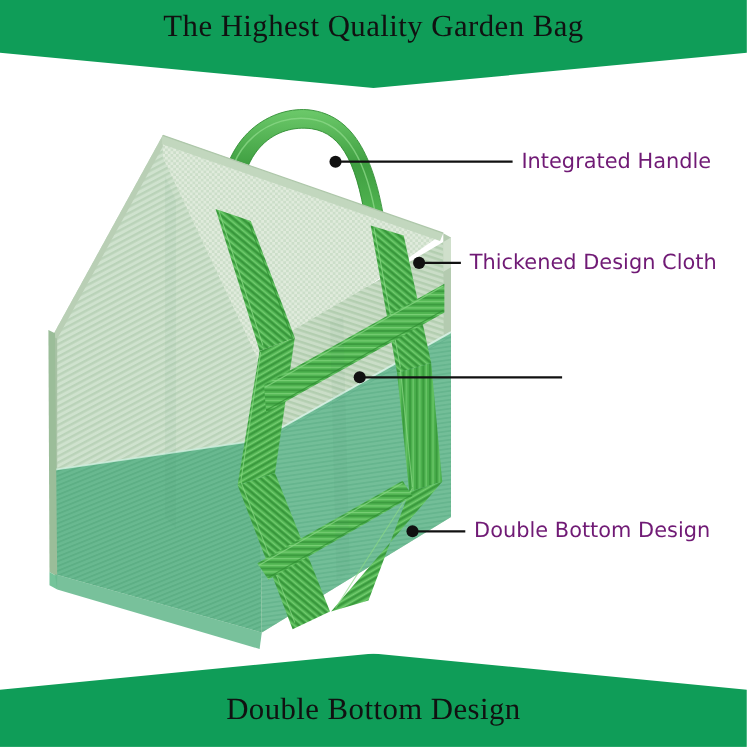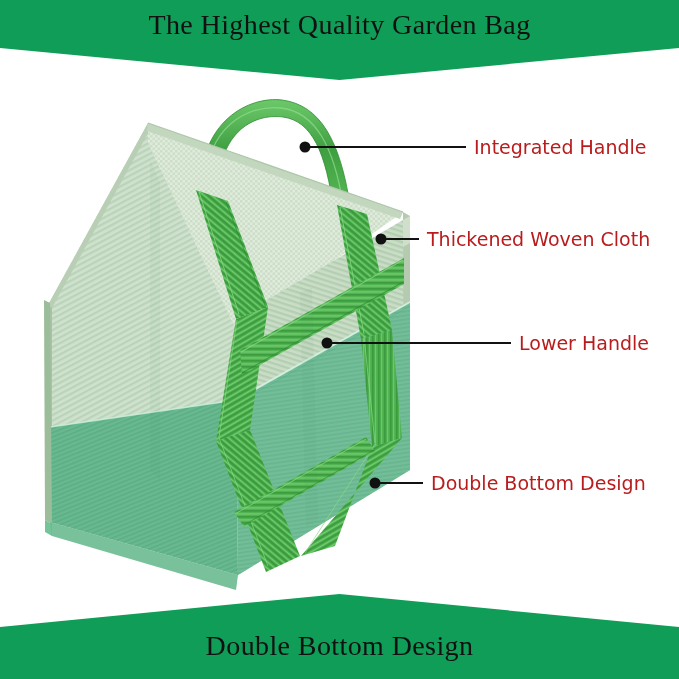--- a/index.html
+++ b/index.html
@@ -54,21 +54,21 @@
     position: absolute;
     left: 0;
     top: 0;
     width: 679px;
     height: 679px;
   }
   .callout-label {
     position: absolute;
     font-family: "DejaVu Sans", "Liberation Sans", sans-serif;
     font-size: 19px;
-    color: #b91c1c;
+    color: #701a75;
     white-space: nowrap;
     transform: translateY(-50%);
     line-height: 1;
   }
   .callout-svg {
     position: absolute;
     left: 0;
     top: 0;
     width: 679px;
     height: 679px;
@@ -233,23 +233,22 @@
       <line x1="327" y1="343" x2="511" y2="343"></line>
       <circle cx="327" cy="343" r="5.5" stroke="none"></circle>
 
       <line x1="375" y1="483" x2="423" y2="483"></line>
       <circle cx="375" cy="483" r="5.5" stroke="none"></circle>
     </g>
   </svg>
 
   <div class="callout-label" style="left:474px; top:147px;">Integrated Handle</div>
 
-  <div class="callout-label" style="left:427px; top:239px;">Thickened Woven Cloth</div>
-
-  <div class="callout-label" style="left:519px; top:343px;">Lower Handle</div>
+  <div class="callout-label" style="left:427px; top:239px;">Thickened Design Cloth</div>
+
 
   <div class="callout-label" style="left:431px; top:483px;">Double Bottom Design</div>
 
   <div class="banner" id="banner-top">
     <div class="banner-text">The Highest Quality Garden Bag</div>
   </div>
 
   <div class="banner" id="banner-bottom">
     <div class="banner-text">Double Bottom Design</div>
   </div>

